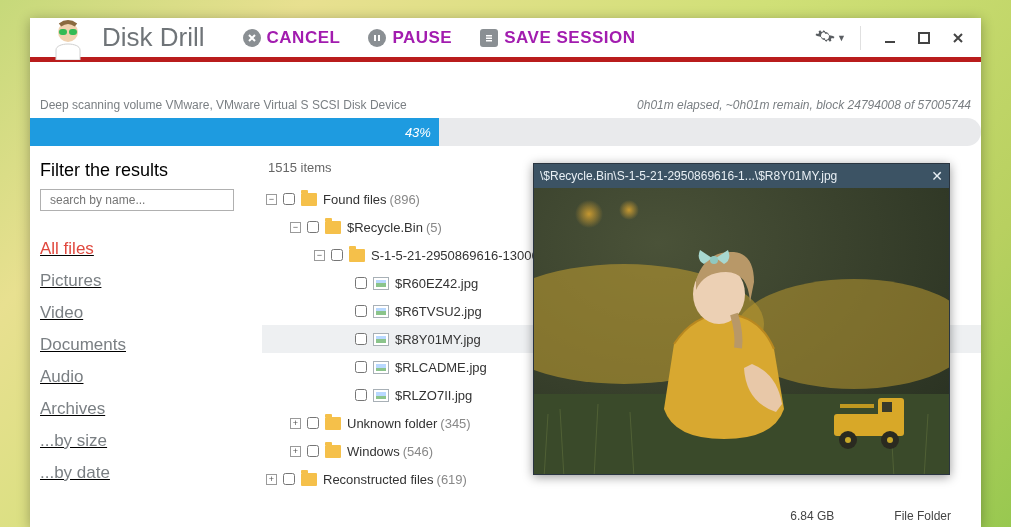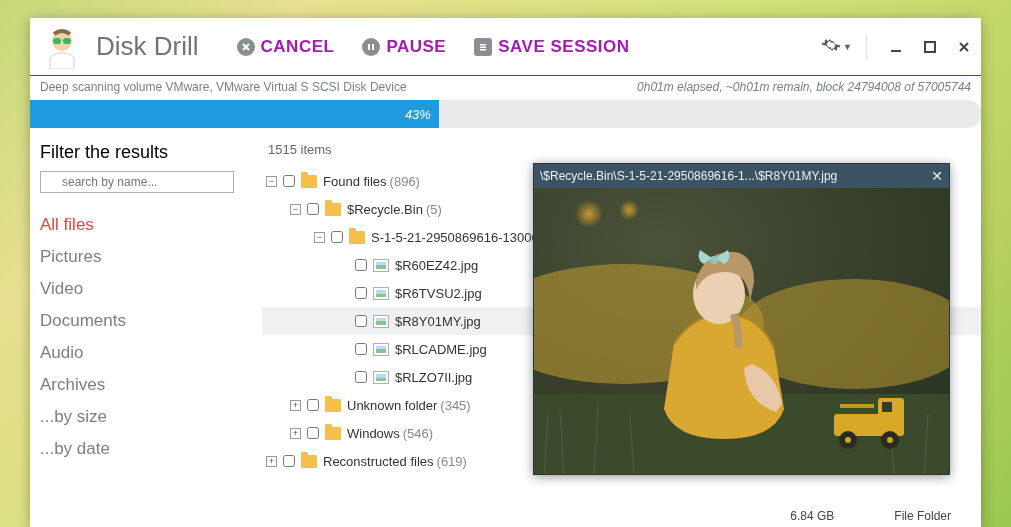--- a/index.html
+++ b/index.html
@@ -12,25 +12,25 @@
 }
 .window {
   position: absolute;
   top: 18px; left: 30px; right: 30px; bottom: 0;
   background: #fff;
   box-shadow: 0 2px 12px rgba(0,0,0,0.3);
   display: flex;
   flex-direction: column;
 }
 .titlebar {
-  height: 58px;
+  height: 44px;
   display: flex;
   align-items: center;
-  padding: 0 8px;
-  border-bottom: 1px solid #b91c1c;
+  padding: 0 14px;
+  border-bottom: 5px solid #b91c1c;
 }
 .logo {
   width: 48px; height: 48px;
   display:flex; align-items:center; justify-content:center;
 }
 .app-title {
   font-size: 26px; font-weight: 300; color: #6f7478; margin-left: 10px; margin-right: 38px;
 }
 .tb-btn {
   display: flex; align-items: center; gap: 6px;
@@ -42,36 +42,36 @@
   width: 18px; height: 18px; border-radius: 50%; background: #8a8f93;
   display: inline-flex; align-items: center; justify-content: center;
 }
 .tb-btn .circ svg { fill: #fff; }
 .spacer { flex: 1; }
 .win-ctrl { display: flex; align-items: center; gap: 16px; color: #5a5a5a; }
 .win-ctrl .ic { width:18px; height:18px; display:flex; align-items:center; justify-content:center; cursor:pointer;}
 .gear { display:flex; align-items:center; gap:2px; padding-right:14px; border-right:1px solid #e0e0e0; margin-right:4px;}
 .statusline {
   height: 24px; display:flex; align-items:center;
-  padding: 0 10px 2px 10px; font-size: 12px; color:#7a7f83;
+  padding: 0 10px 2px 10px; font-size: 12px; color:#7a7f83;margin-top:32px;
 }
 .statusline .right { margin-left:auto; font-style: italic; }
 .progress-wrap { height: 28px; background:#e9eaec; position:relative;border-radius:14px; }
 .progress-bar { height:100%; background:#1e9be0; position:relative; }
 .progress-bar .pct { position:absolute; right:8px; top:50%; transform:translateY(-50%); color:#fff; font-style:italic; font-size:13px; }
 .main { flex:1; display:flex; overflow:hidden; }
 .sidebar {
   width: 232px; padding: 14px 0 0 10px;
 }
 .filter-title { font-size:18px; color:#000000; margin-bottom:8px; }
 .searchbox {
   width: 194px; height:22px; border:1px solid #b0b0b0;
-  font-size:12px; color:#c2410c; padding:2px 21px; outline:none; background:#fff;
-}
-.filter-list { margin-top:16px; }
+  font-size:12px; color:#c2410c; padding:2px 9px; outline:none; background:#fff;
+}
+.filter-list { margin-top:22px;text-decoration:underline; }
 .filter-item { font-size:17px; color:#7a7f83; padding:6px 0; cursor:pointer; }
 .filter-item.active { color:#e0483e; }
 .content { flex:1; position:relative; padding-top:14px; }
 .items-count { font-size:13px; color:#666; margin-left:6px; margin-bottom:10px; }
 .tree { font-size:13px; color:#333; }
 .tree-row { display:flex; align-items:center; height:28px; padding-left:4px; white-space:nowrap; }
 .tree-row.selected { background:#eef0f2; }
 .tree-row .exp {
   width:11px; height:11px; border:1px solid #9a9a9a; display:inline-flex;
   align-items:center; justify-content:center; font-size:9px; color:#555; margin-right:6px;

